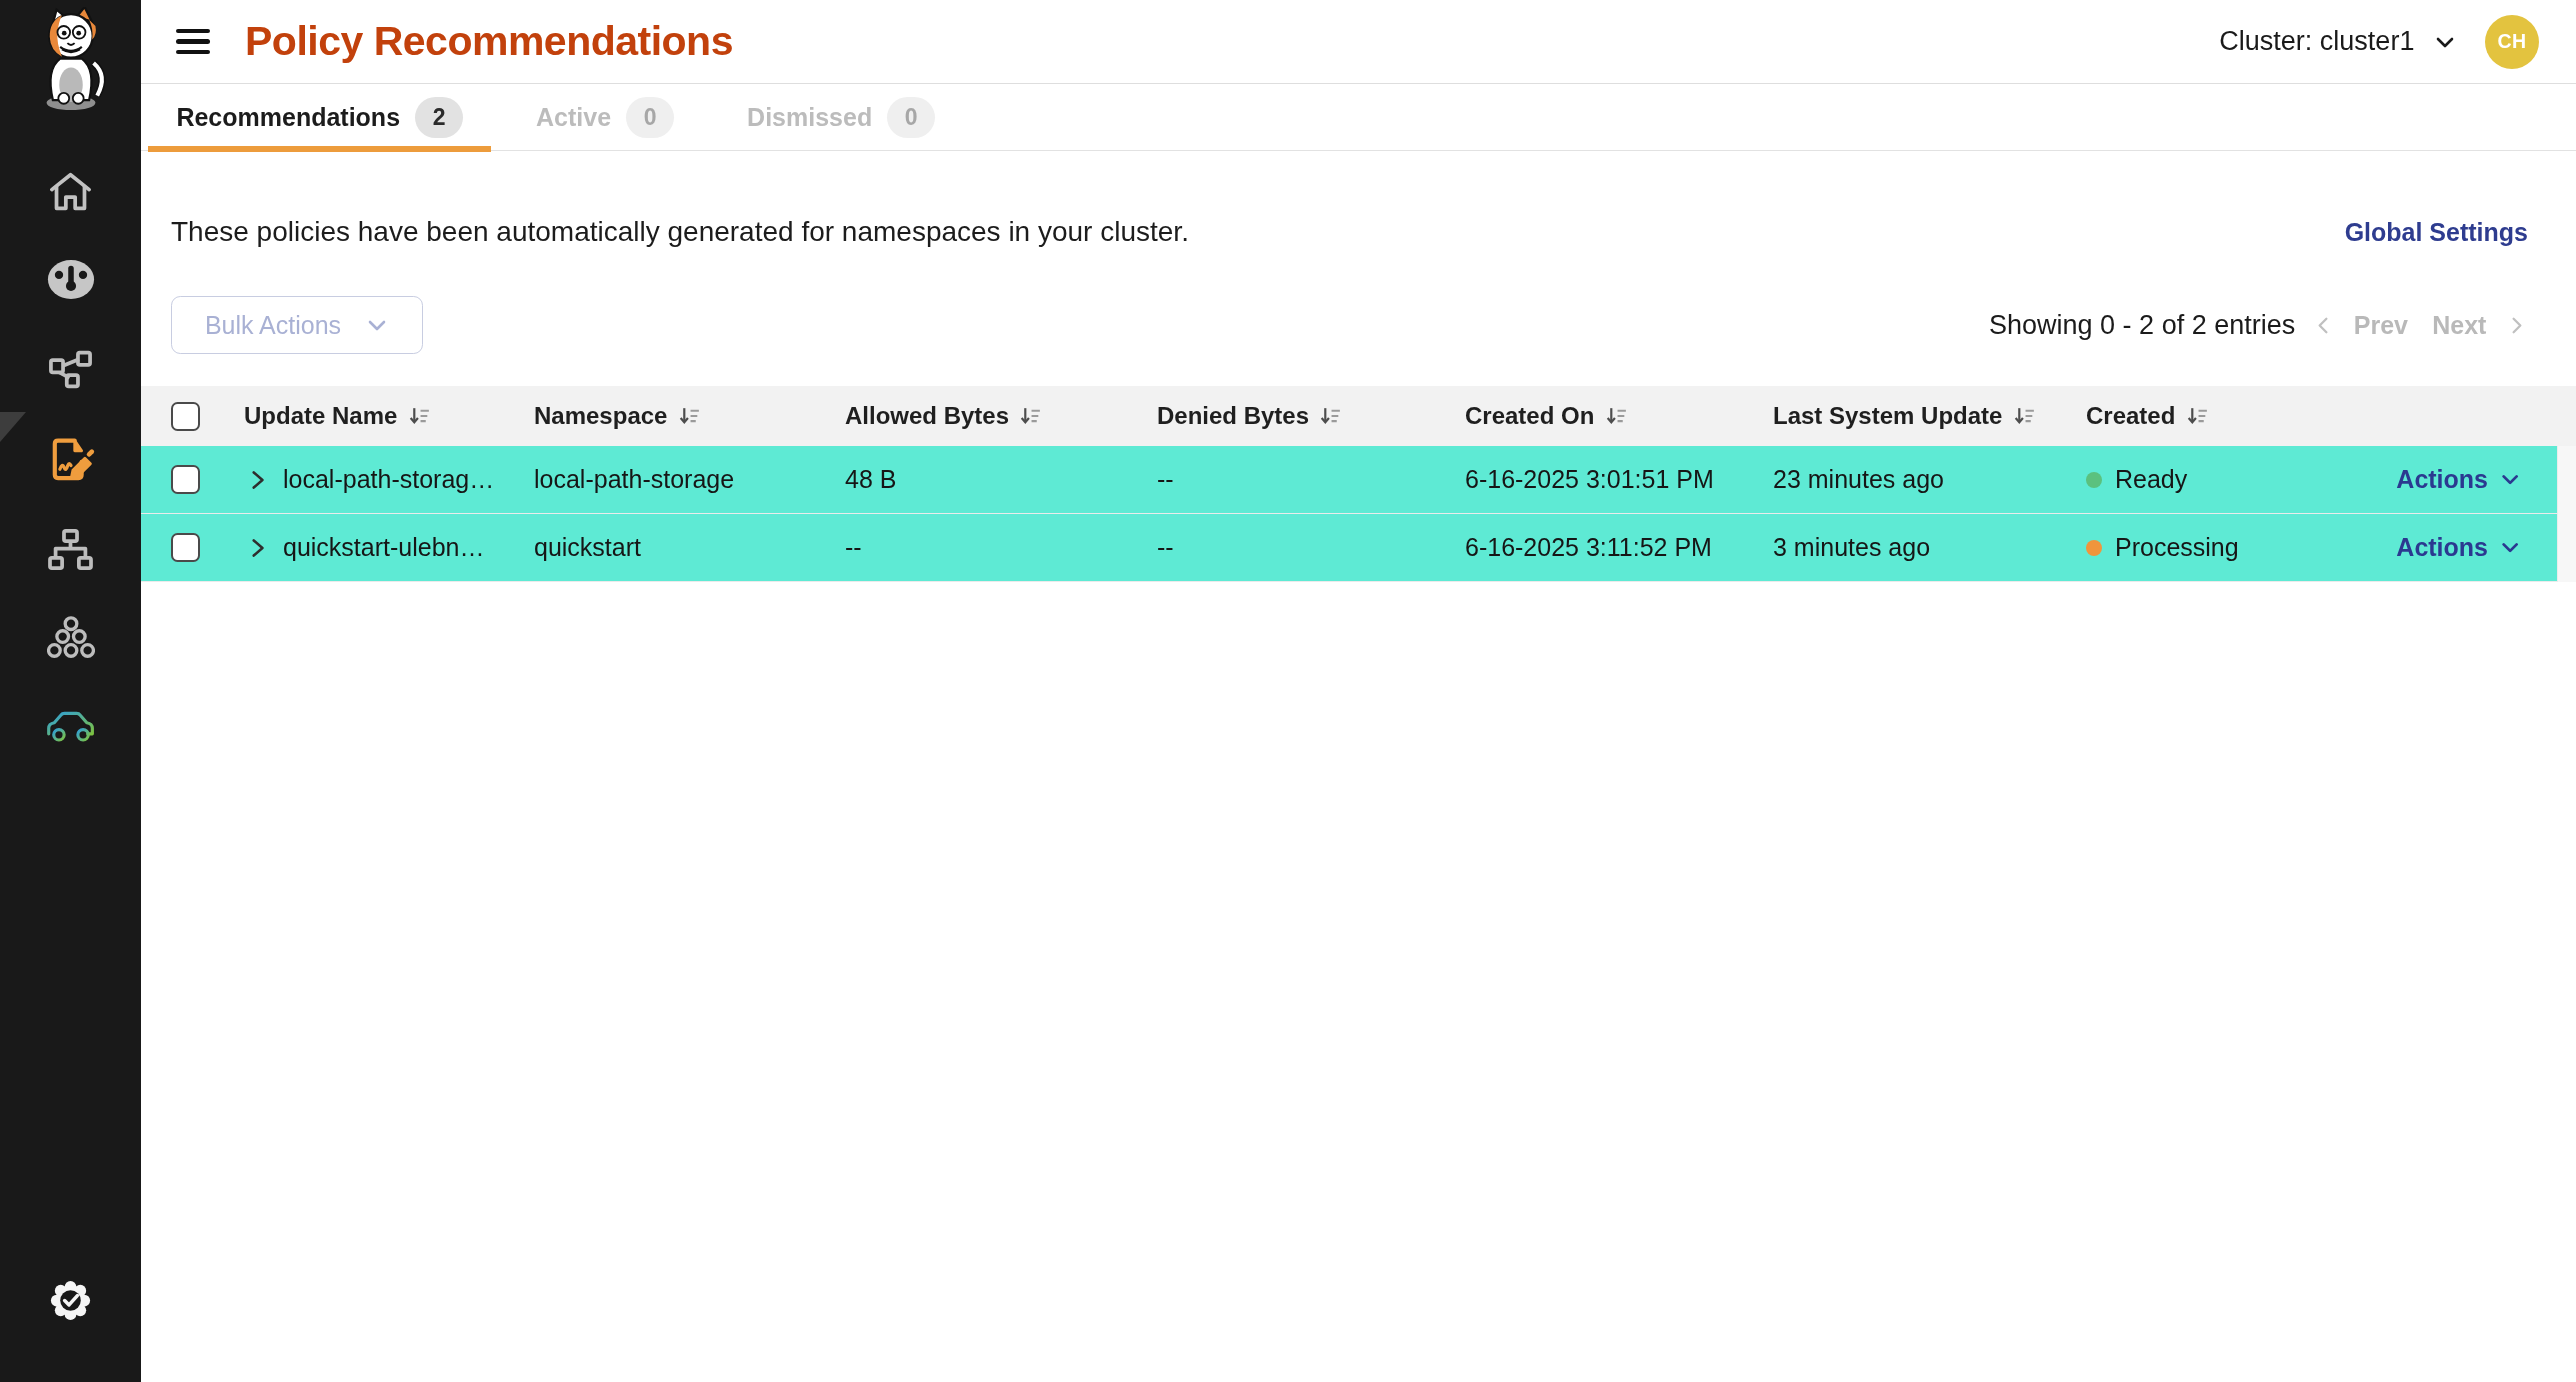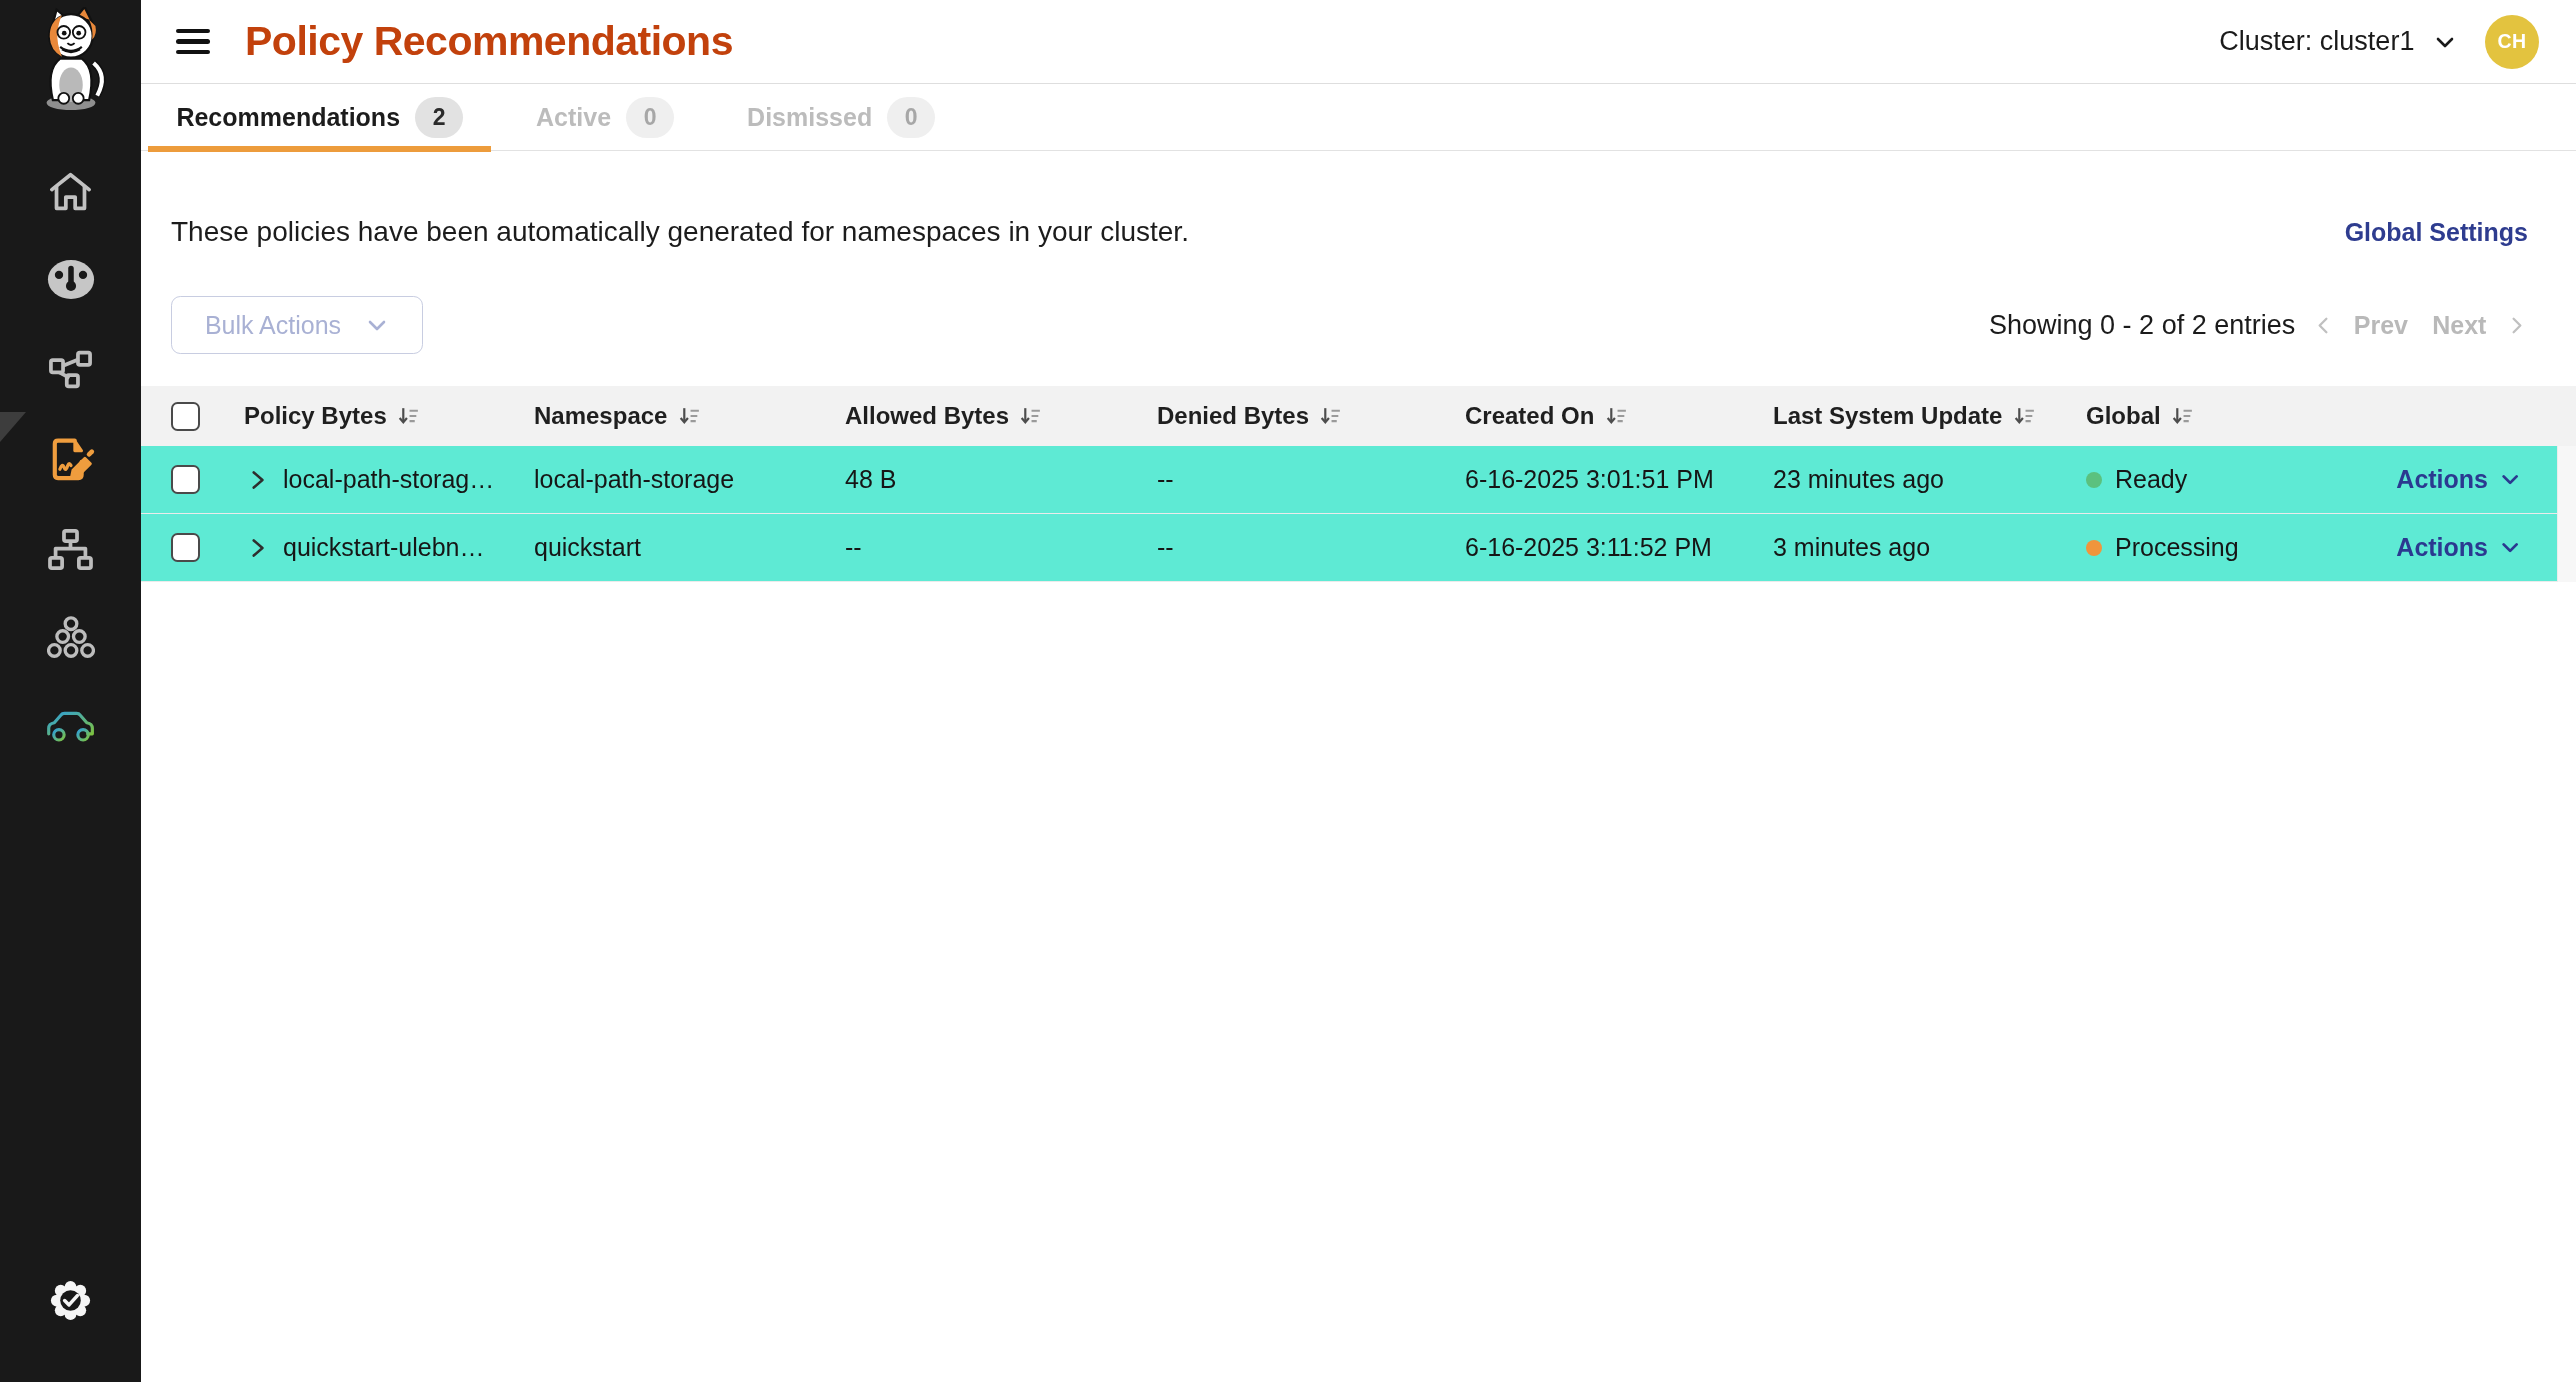--- a/index.html
+++ b/index.html
@@ -279,21 +279,21 @@
       </span>
     </div>
   </div>
 
   <div class="table">
     <div class="trow thead">
       <div>
           <div class="checkbox"></div>
         </div>
       <div class="th span2">
-        <span>Policy Bytes</span>
+        <span>Update Name</span>
         <span>
             <svg class="icon-svg" viewBox="0 0 24 24" width="25" height="25">
               <path d="M7 4v13" stroke="#4d4d4d" stroke-width="2.1" fill="none"></path>
               <path d="M3.5 13.5 7 17.5 10.5 13.5" stroke="#4d4d4d" stroke-width="2.1" fill="none"></path>
               <path d="M13 6.5h8M13 11.5h6.5M13 16.5h5" stroke="#9a9a9a" stroke-width="2.1"></path>
             </svg>
           </span>
       </div>
       <div class="th">
         <span>Namespace</span>
@@ -339,21 +339,21 @@
         <span>Last System Update</span>
         <span>
             <svg class="icon-svg" viewBox="0 0 24 24" width="25" height="25">
               <path d="M7 4v13" stroke="#4d4d4d" stroke-width="2.1" fill="none"></path>
               <path d="M3.5 13.5 7 17.5 10.5 13.5" stroke="#4d4d4d" stroke-width="2.1" fill="none"></path>
               <path d="M13 6.5h8M13 11.5h6.5M13 16.5h5" stroke="#9a9a9a" stroke-width="2.1"></path>
             </svg>
           </span>
       </div>
       <div class="th">
-        <span>Global</span>
+        <span>Created</span>
         <span>
             <svg class="icon-svg" viewBox="0 0 24 24" width="25" height="25">
               <path d="M7 4v13" stroke="#4d4d4d" stroke-width="2.1" fill="none"></path>
               <path d="M3.5 13.5 7 17.5 10.5 13.5" stroke="#4d4d4d" stroke-width="2.1" fill="none"></path>
               <path d="M13 6.5h8M13 11.5h6.5M13 16.5h5" stroke="#9a9a9a" stroke-width="2.1"></path>
             </svg>
           </span>
       </div>
       <div></div>
     </div>

